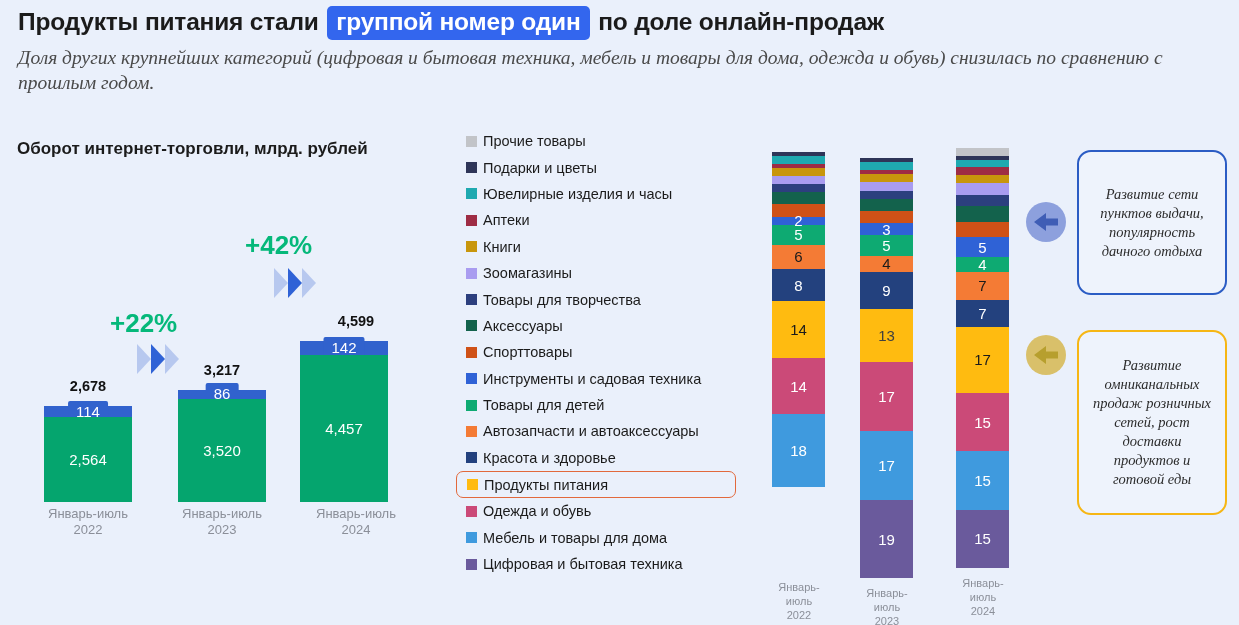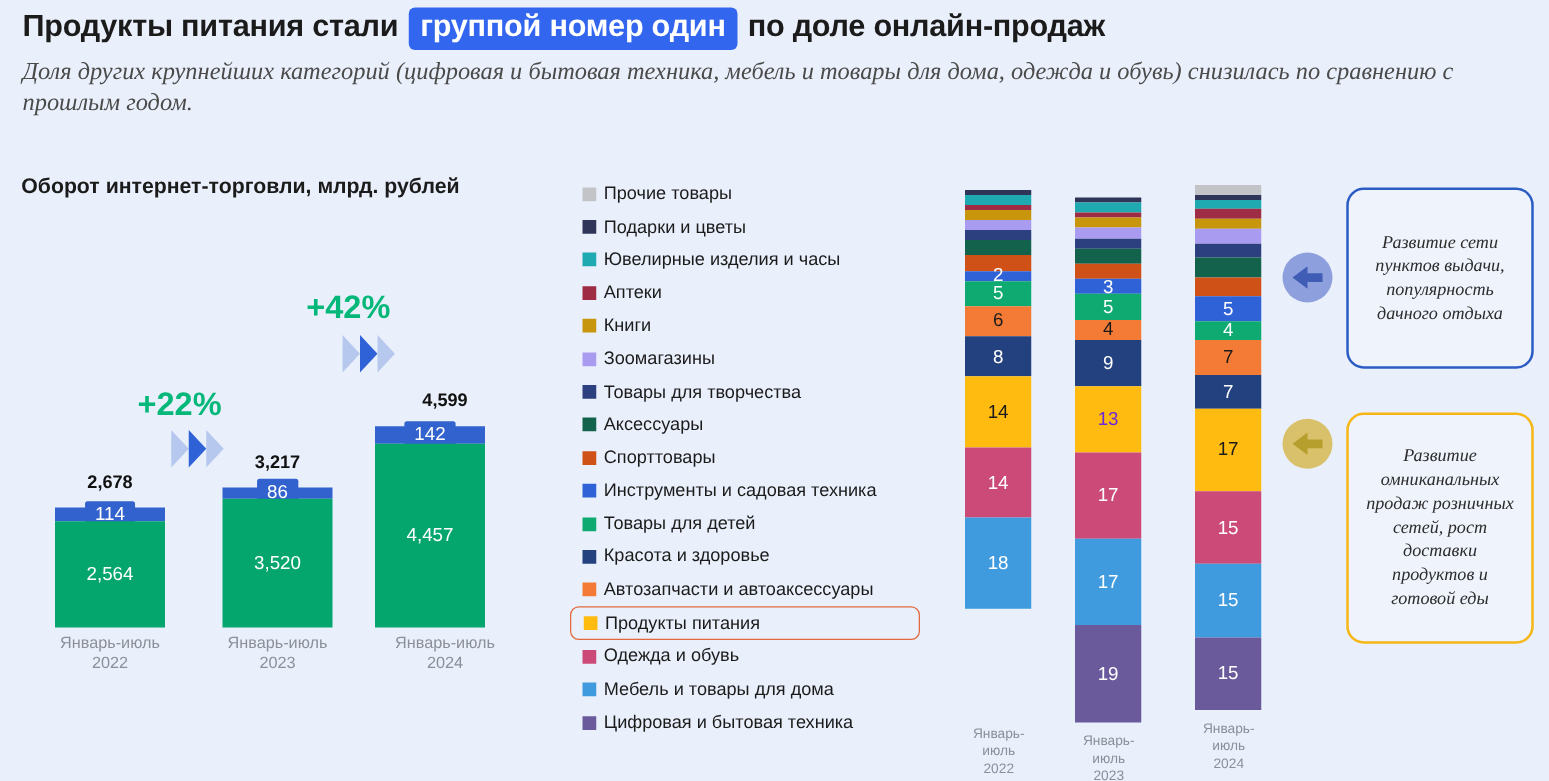--- a/index.html
+++ b/index.html
@@ -54,21 +54,21 @@
     position:absolute;width:140px;text-align:center;
     font-size:13px;color:#8b8f99;line-height:16px;
   }
   .growth{
     position:absolute;font-size:26px;font-weight:bold;color:#05b87a;
     white-space:nowrap;
   }
   .arrows{position:absolute;}
 
   
-  #cat-legend{position:absolute;left:462px;top:142px;width:290px;}
+  #cat-legend{position:absolute;left:462px;top:128px;width:290px;}
   .cat-row{
     position:relative;height:26.4px;display:flex;align-items:center;
     padding-left:4px;
   }
   .cat-row .sw{
     width:11px;height:11px;display:inline-block;flex:none;margin-right:6px;
   }
   .cat-row .lbl{font-size:14.5px;color:#1b1b1b;white-space:nowrap;}
   .cat-row.hl{
     border:1.6px solid #e2693c;border-radius:7px;
@@ -211,26 +211,26 @@
     </div>
     <div class="cat-row">
       <span class="sw" style="background: rgb(47, 98, 214);"></span>
       <span class="lbl">Инструменты и садовая техника</span>
     </div>
     <div class="cat-row">
       <span class="sw" style="background: rgb(14, 170, 114);"></span>
       <span class="lbl">Товары для детей</span>
     </div>
     <div class="cat-row">
+      <span class="sw" style="background: rgb(244, 123, 53);"></span>
+      <span class="lbl">Автозапчасти и автоаксессуары</span>
+    </div>
+    <div class="cat-row">
       <span class="sw" style="background: rgb(35, 65, 126);"></span>
       <span class="lbl">Красота и здоровье</span>
-    </div>
-    <div class="cat-row">
-      <span class="sw" style="background: rgb(244, 123, 53);"></span>
-      <span class="lbl">Автозапчасти и автоаксессуары</span>
     </div>
     <div class="cat-row hl" style="border-color: rgb(226, 105, 60);">
       <span class="sw" style="background: rgb(255, 187, 16);"></span>
       <span class="lbl">Продукты питания</span>
     </div>
     <div class="cat-row">
       <span class="sw" style="background: rgb(203, 74, 120);"></span>
       <span class="lbl">Одежда и обувь</span>
     </div>
     <div class="cat-row">
@@ -295,21 +295,21 @@
       <div class="seg" style="height: 20.3883px; background: rgb(14, 170, 114);">
         <span style="color: rgb(255, 255, 255);">5</span>
       </div>
       <div class="seg" style="height: 16.3107px; background: rgb(244, 123, 53);">
         <span style="color: rgb(27, 27, 27);">4</span>
       </div>
       <div class="seg" style="height: 36.699px; background: rgb(35, 65, 126);">
         <span style="color: rgb(255, 255, 255);">9</span>
       </div>
       <div class="seg" style="height: 53.0097px; background: rgb(255, 187, 16);">
-        <span style="color: #6d28d9;">13</span>
+        <span style="color: #404040;">13</span>
       </div>
       <div class="seg" style="height: 69.3204px; background: rgb(203, 74, 120);">
         <span style="color: rgb(255, 255, 255);">17</span>
       </div>
       <div class="seg" style="height: 69.3204px; background: rgb(63, 154, 222);">
         <span style="color: rgb(255, 255, 255);">17</span>
       </div>
       <div class="seg" style="height: 77.4757px; background: rgb(106, 90, 156);">
         <span style="color: rgb(255, 255, 255);">19</span>
       </div>

